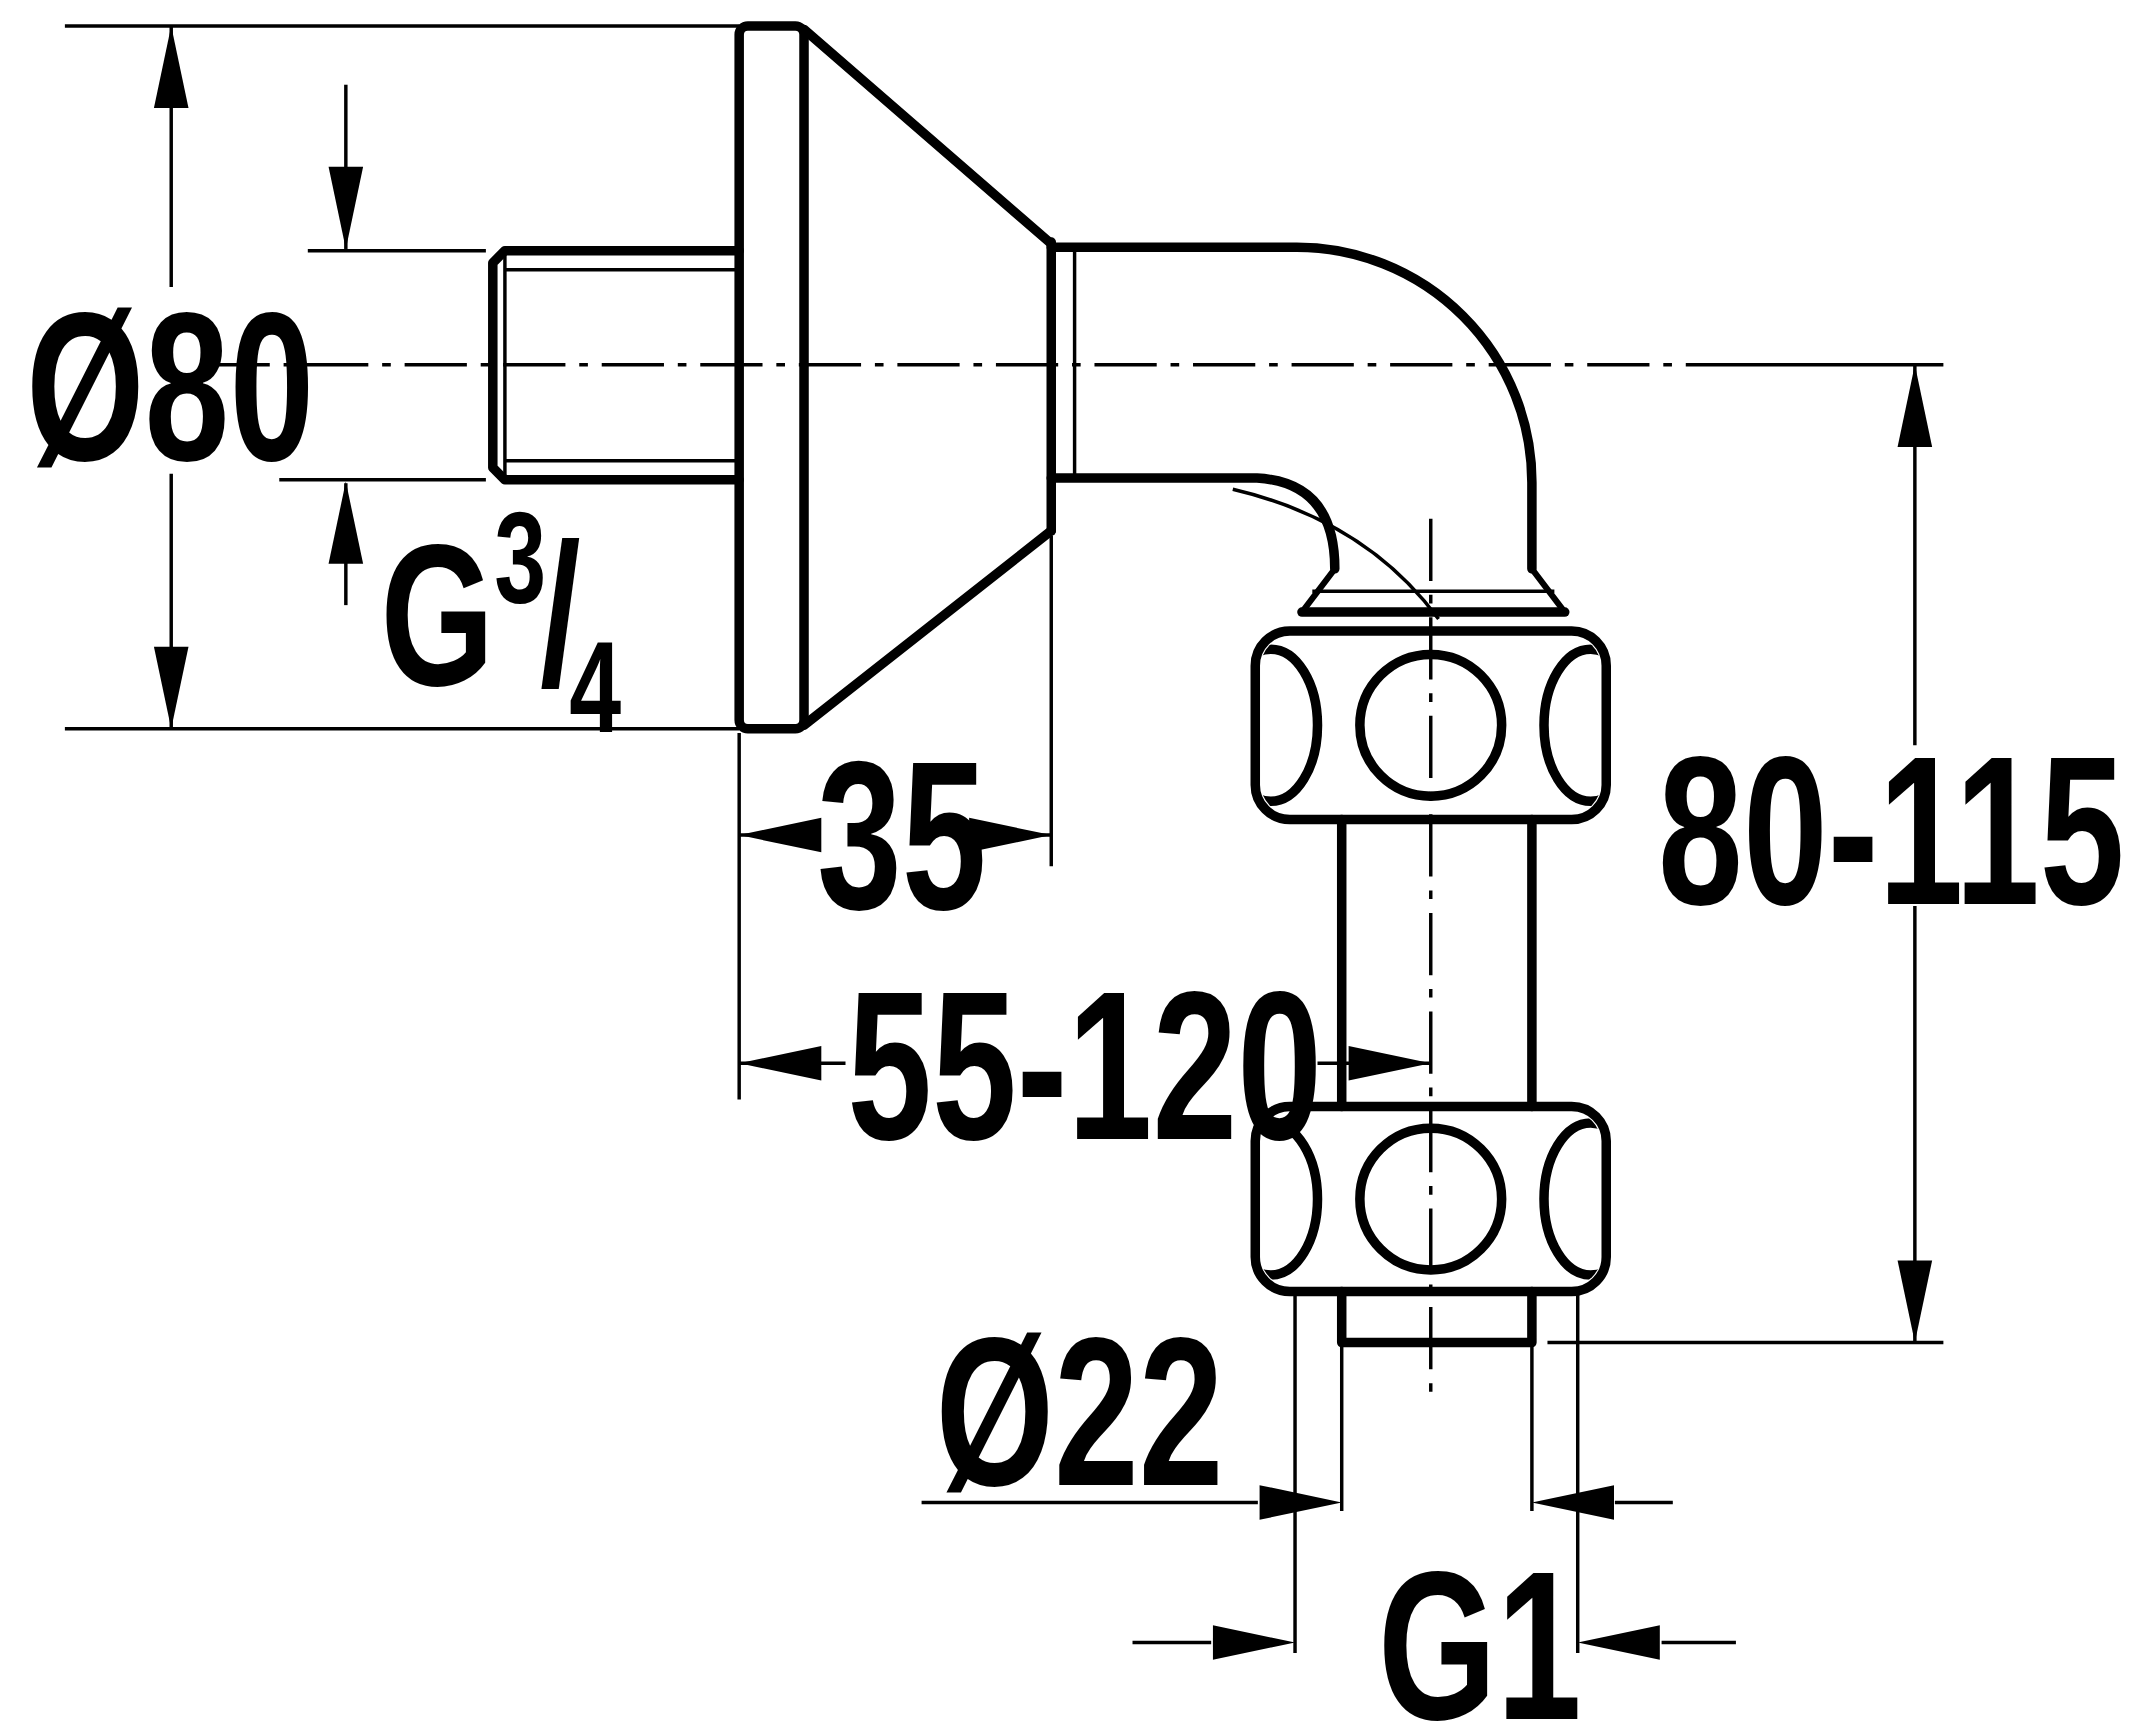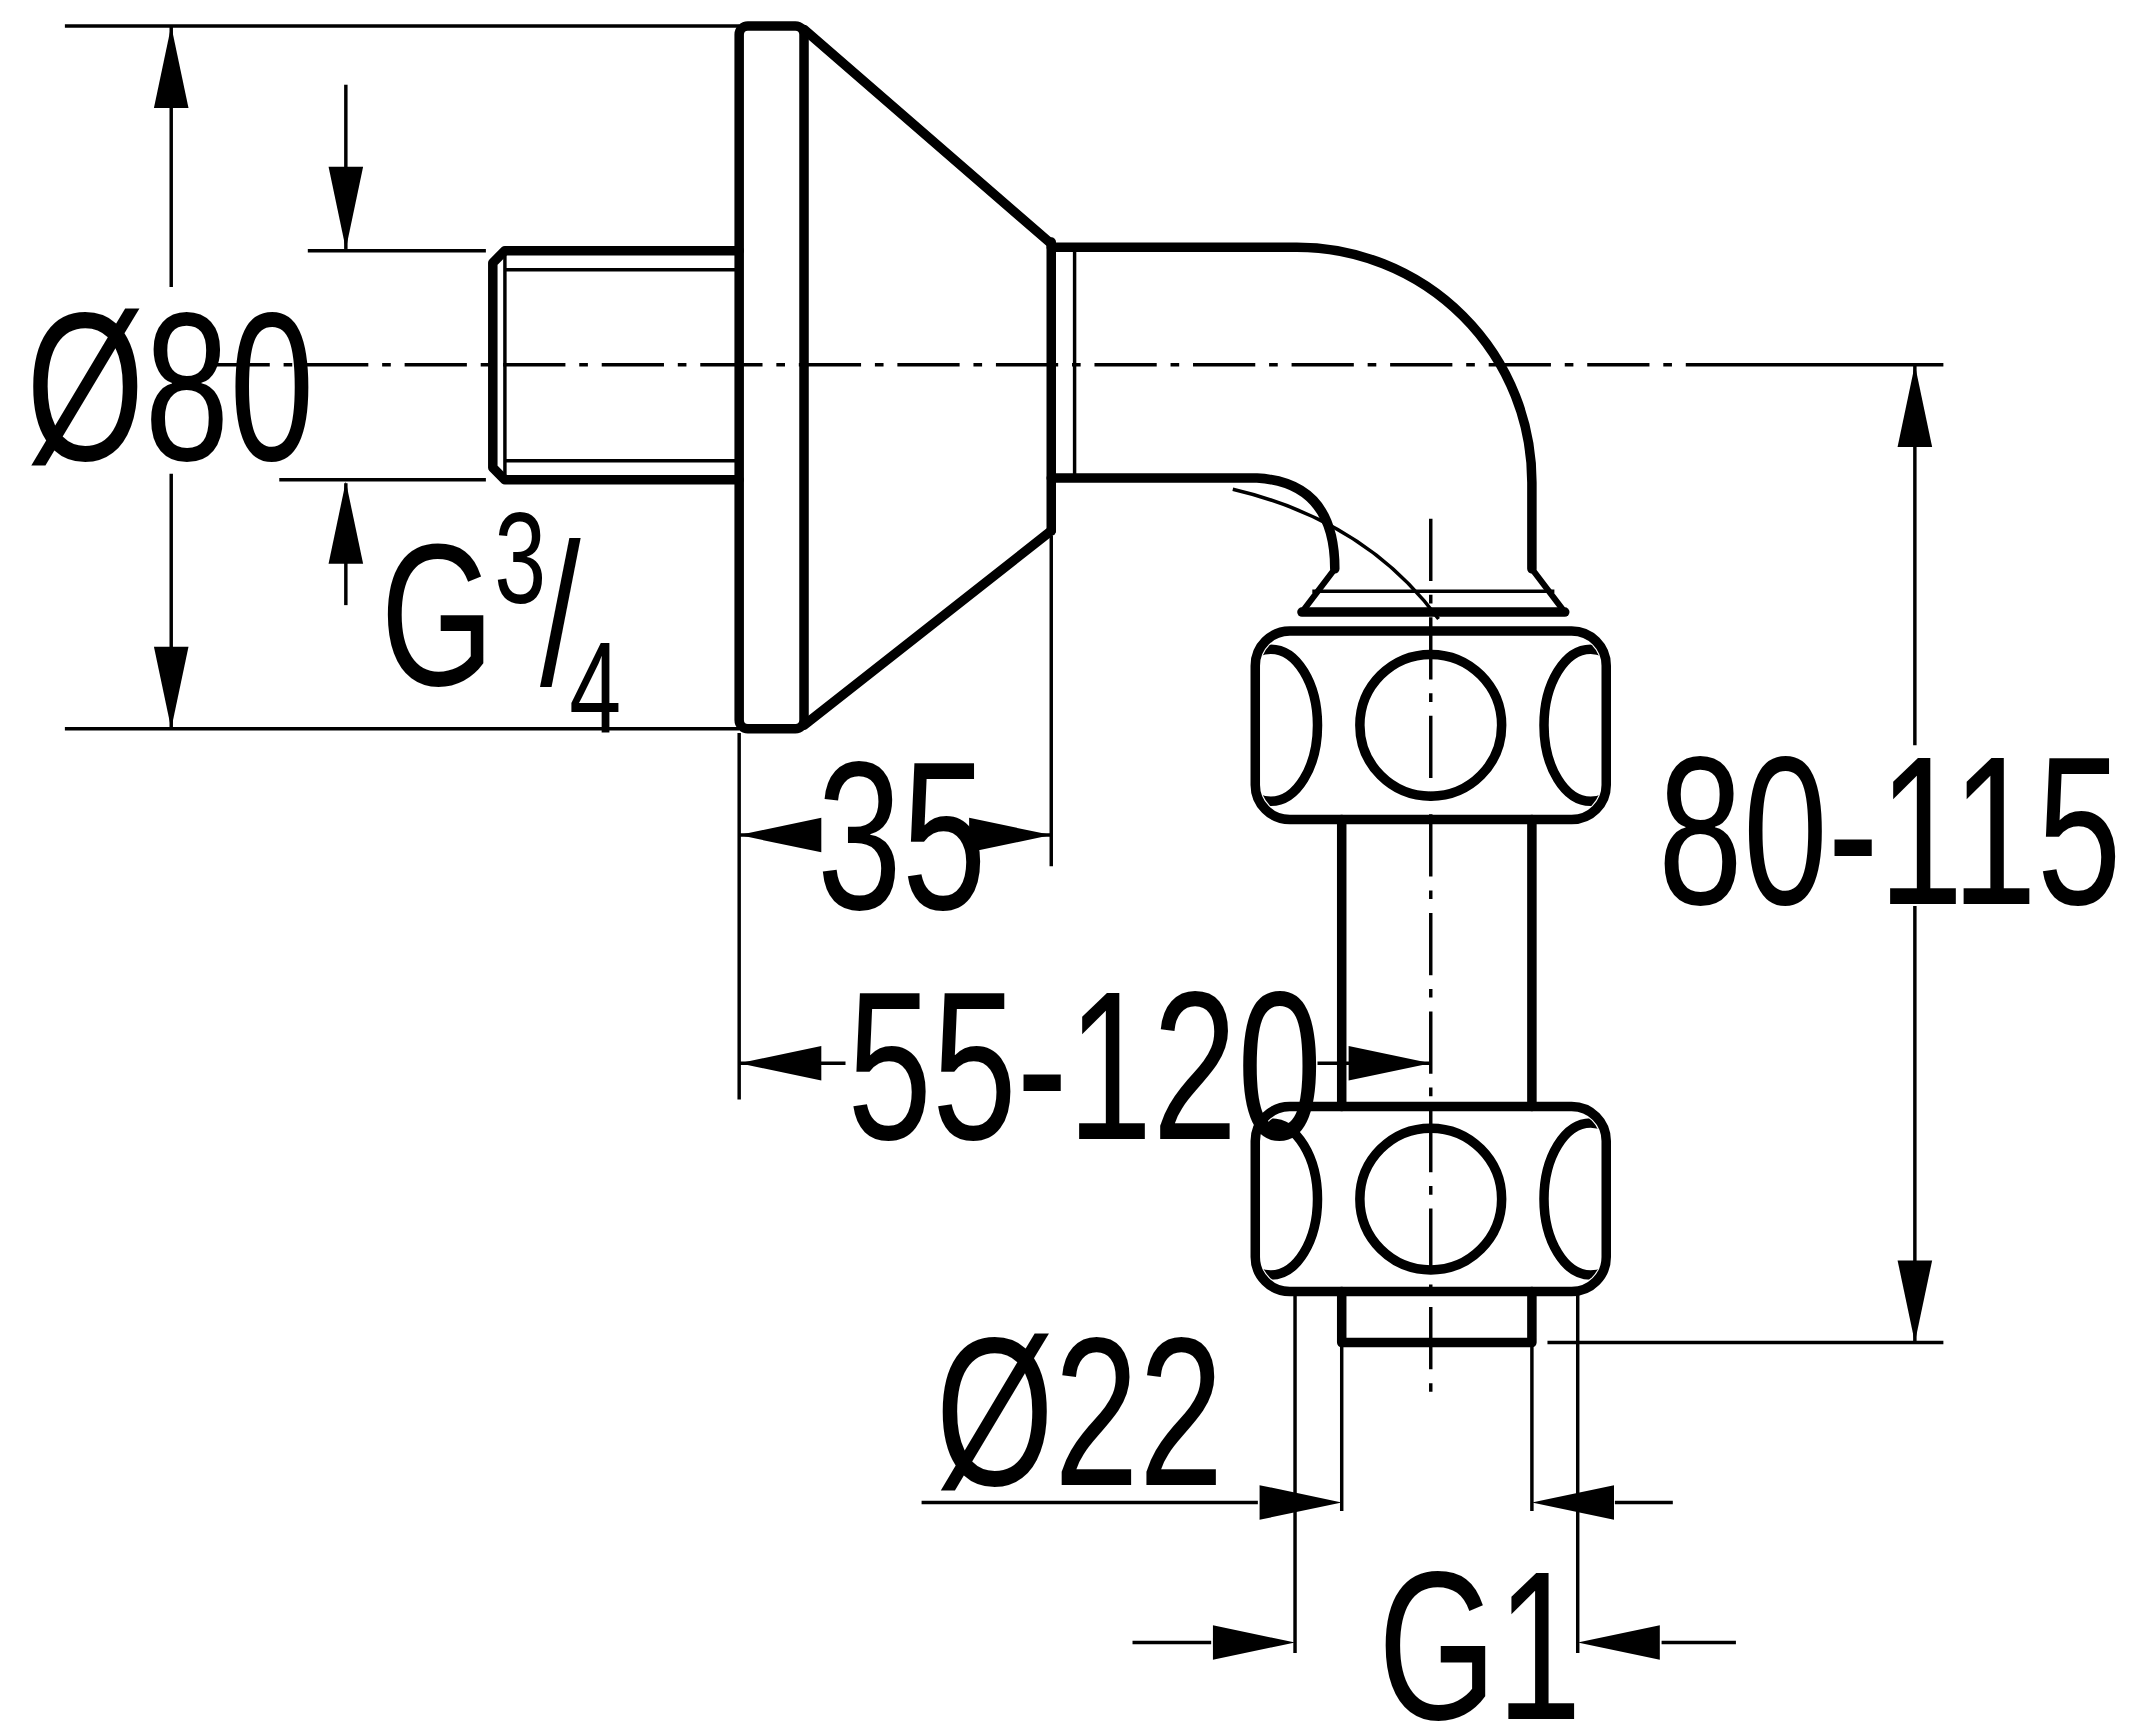--- a/index.html
+++ b/index.html
@@ -1,16 +1,16 @@
 <!DOCTYPE html>
 <html style="font-size:14px"><head>
 <meta charset="utf-8">
 <style>
   html, body { margin: 0; padding: 0; background: #ffffff; }
-  .stage { position: relative; width: 2144px; height: 1735px; background: #ffffff; overflow: hidden; }
+  .stage { position: relative; width: 2144px; height: 1735px; background: #ffffff; overflow: hidden; font-weight: bold; }
   svg { display: block; }
   text {
     font-family: "Liberation Sans", "DejaVu Sans", sans-serif;
     fill: #000;
   }
   .ol { stroke: #000; fill: none; stroke-width: 11; stroke-linejoin: round; stroke-linecap: round; }
   .md { stroke-width: 7; }
   .tn { stroke: #000; fill: none; stroke-width: 4; stroke-linecap: butt; }
   .cl { stroke-dasharray: 72 16 10 16; }
   .ar { fill: #000; stroke: none; }

